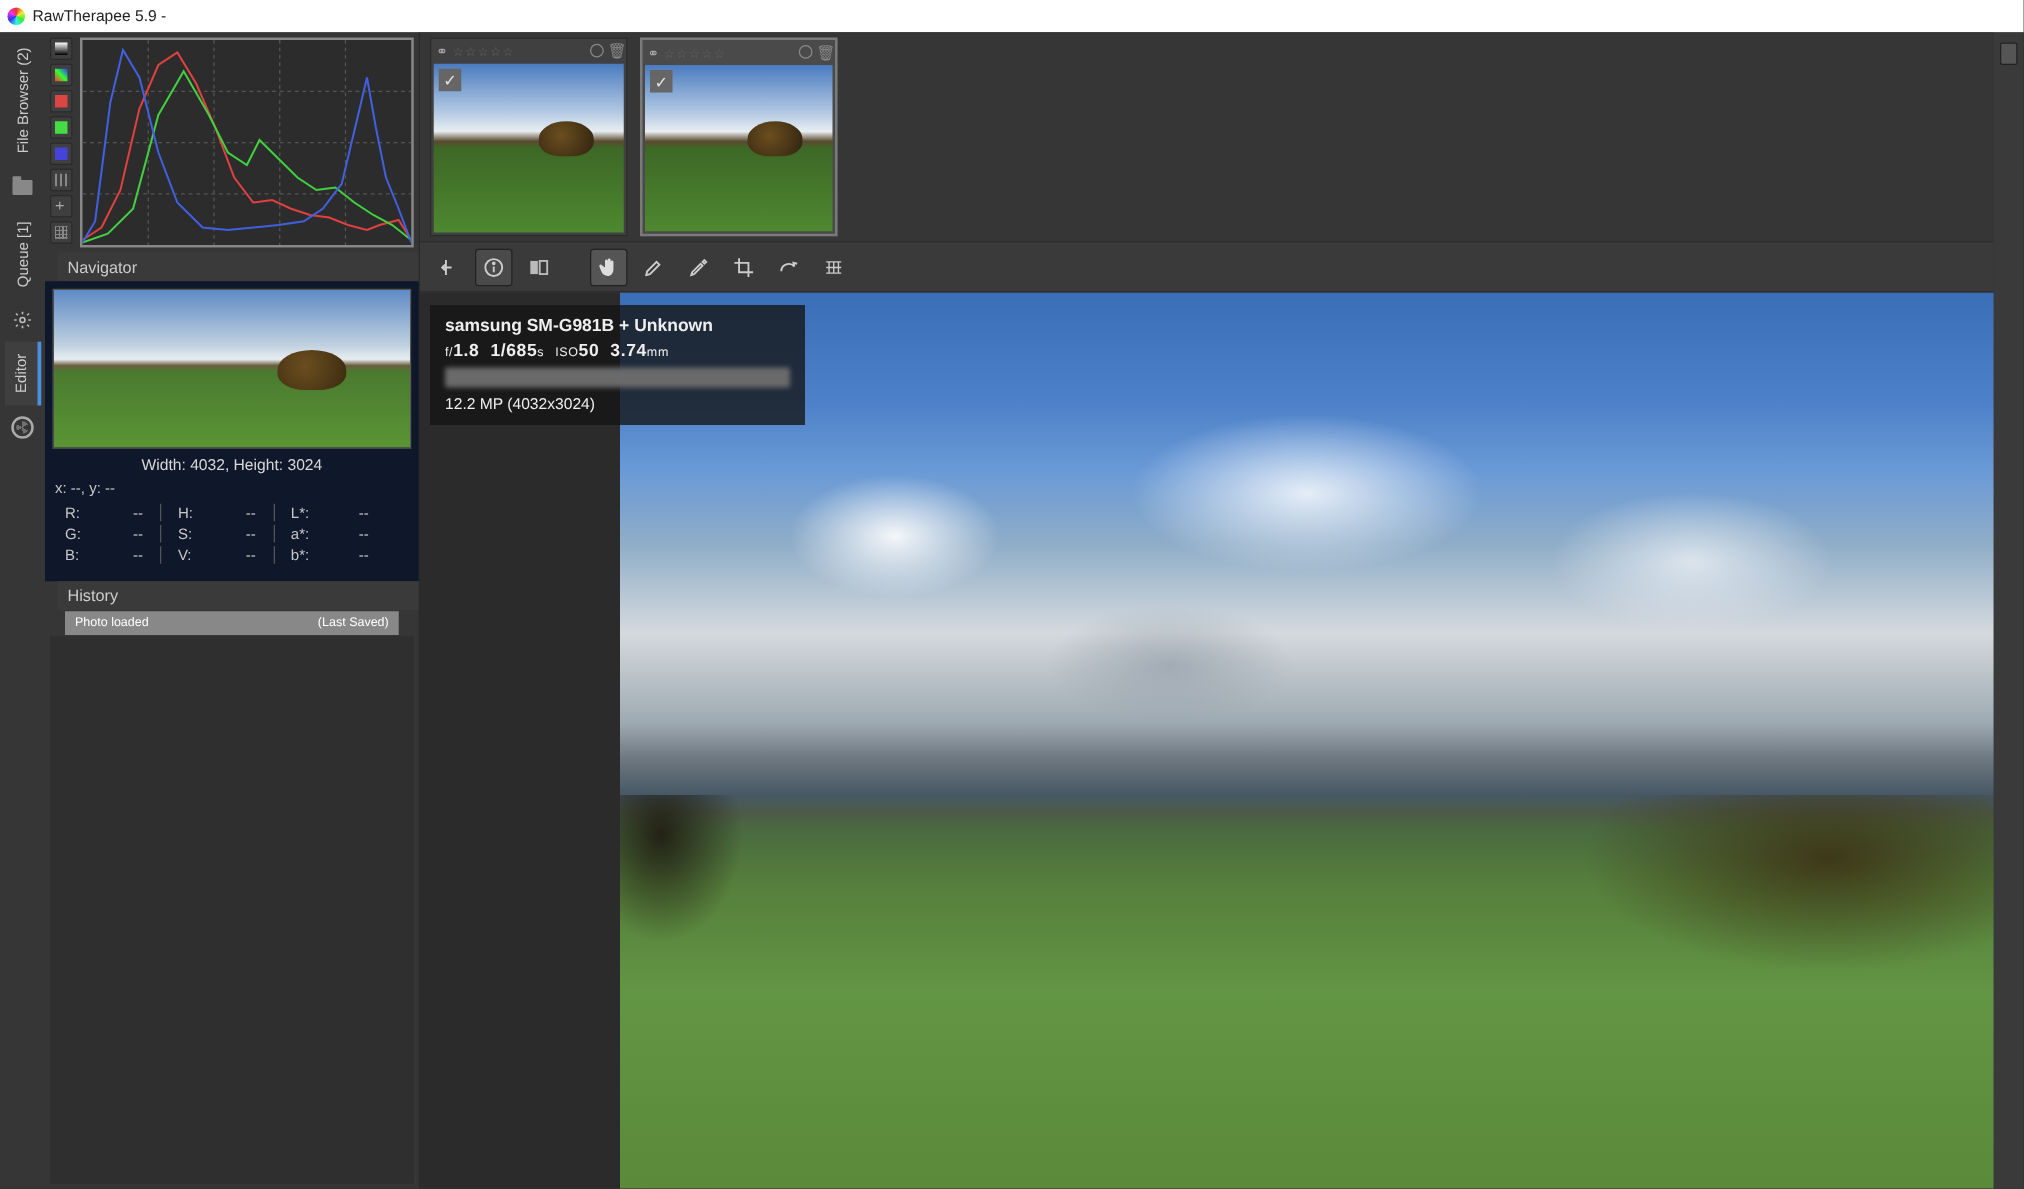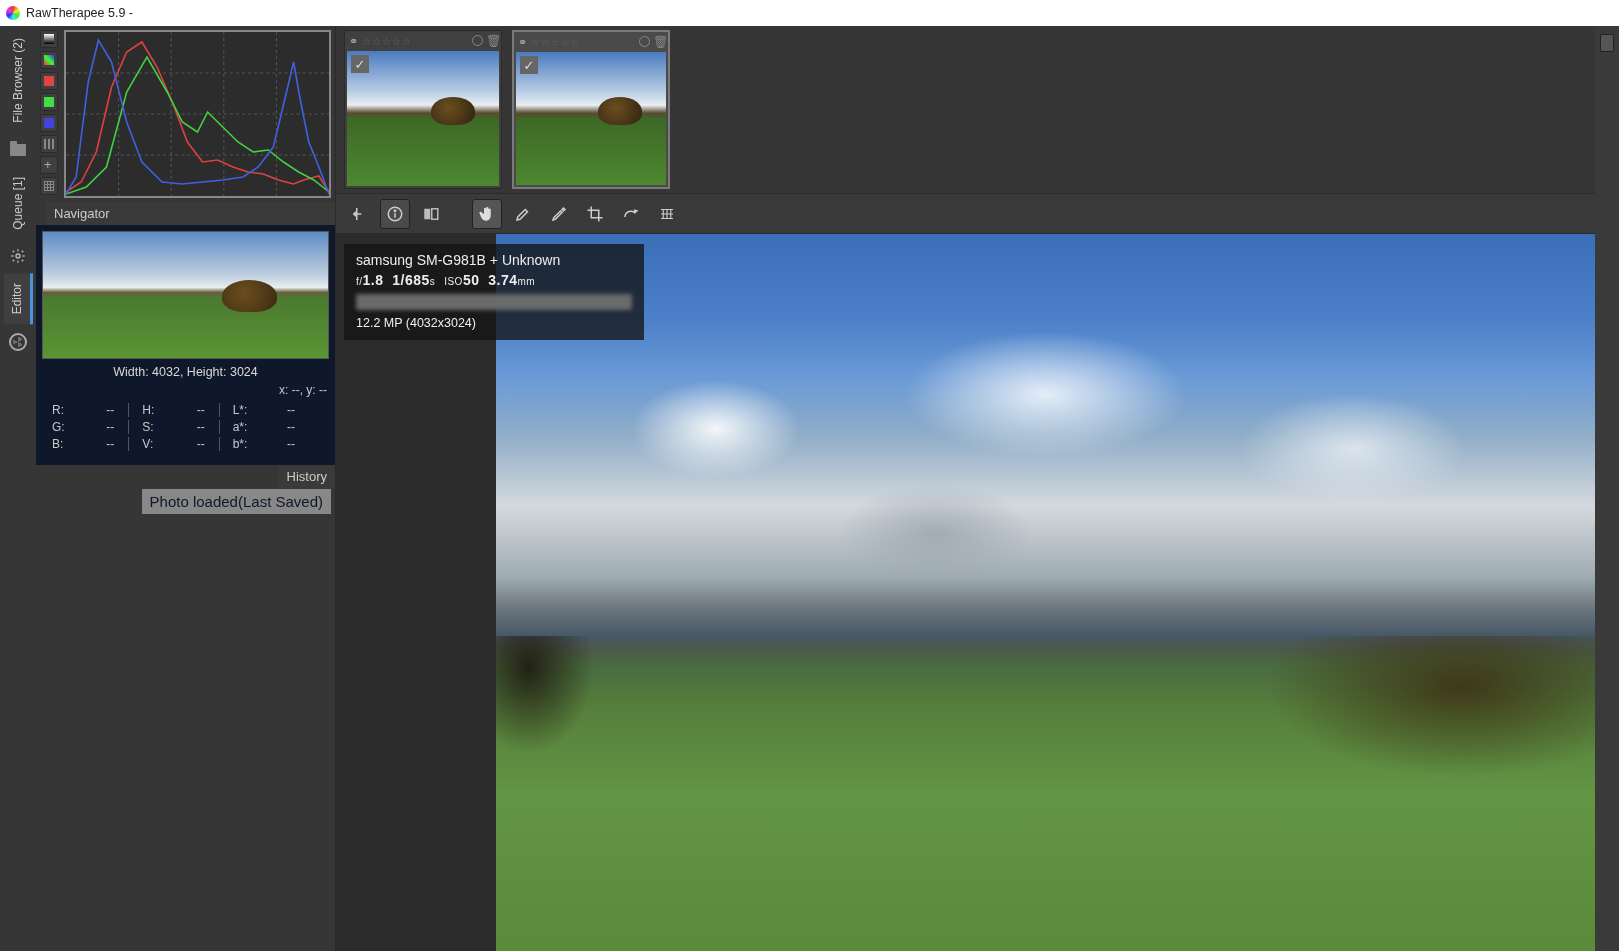--- a/index.html
+++ b/index.html
@@ -140,21 +140,21 @@
   background:radial-gradient(circle at 40% 40%, #6b4e1f,#3a2a10);
   border-radius:50% 50% 40% 40%;
 }
 .nav-info {
   text-align:center;
   padding:6px 4px 2px;
   font-size:12.5px;
   color:#d8d8d8;
 }
 .nav-xy {
-  text-align:right;
+  text-align:left;
   padding:2px;
   font-size:12px;
   color:#c8c8c8;
 }
 .nav-grid {
   display:grid;
   grid-template-columns: 22px 1fr 14px 22px 1fr 14px 22px 1fr 14px;
   padding:4px 10px 8px;
   font-size:12px;
   color:#c8c8c8;
@@ -162,24 +162,24 @@
   row-gap:3px;
 }
 .nav-grid .sep { border-left:1px solid #555; height:14px; margin:0 4px; }
 .nav-grid .val { text-align:right; padding-right:6px; }
 
 .hist-section .panel-label { background:#3a3a3a; }
 .hist-row {
   display:flex;
   justify-content:space-between;
   padding:4px 8px;
-  font-size:15px;
+  font-size:10px;
   background:#888;
-  color:#0f172a;
-  margin:1px 4px;
+  color:#ffffff;
+  margin:1px 16px;
 }
 .hist-blank { flex:1; background:#2f2f2f; margin:0 4px 4px; }
 
 
 .center {
   flex:1;
   display:flex;
   flex-direction:column;
   background:#363636;
 }
@@ -295,21 +295,21 @@
 }
 .info-overlay {
   position:absolute;
   left:8px; top:10px;
   background:rgba(20,20,20,.78);
   padding:8px 12px 10px;
   color:#eee;
   font-size:13px;
   min-width:300px;
 }
-.info-overlay .l1 { font-weight:400; font-size:14px; margin-bottom:4px; }
+.info-overlay .l1 { font-weight:700; font-size:14px; margin-bottom:4px; }
 .info-overlay .l2 { font-size:14px; letter-spacing:.5px; margin-bottom:6px; }
 .info-overlay .l2 .sm{ font-size:10px; }
 .info-overlay .blur { background:#6a6a6a; height:16px; filter:blur(2px); border-radius:2px; margin-bottom:6px; }
 .info-overlay .l3 { font-size:12.5px; }
 
 .rightsmall {
   width:24px;
   background:#3a3a3a;
   display:flex;
   justify-content:center;
@@ -430,21 +430,21 @@
           <span class="sep"></span>
         <span>V:</span>
           <span class="val">--</span>
           <span class="sep"></span>
         <span>b*:</span>
           <span class="val">--</span>
           <span></span>
       </div>
     </div>
 
-    <div class="hist-section" style="display:flex;flex-direction:column;flex:1;align-items:flex-end;">
+    <div class="hist-section" style="display:flex;flex-direction:column;flex:1;">
       <div class="panel-label">History</div>
       <div class="hist-row">
         <span>Photo loaded</span>
         <span>(Last Saved)</span>
       </div>
       <div class="hist-blank"></div>
     </div>
   </div>
 
   <div class="center">

